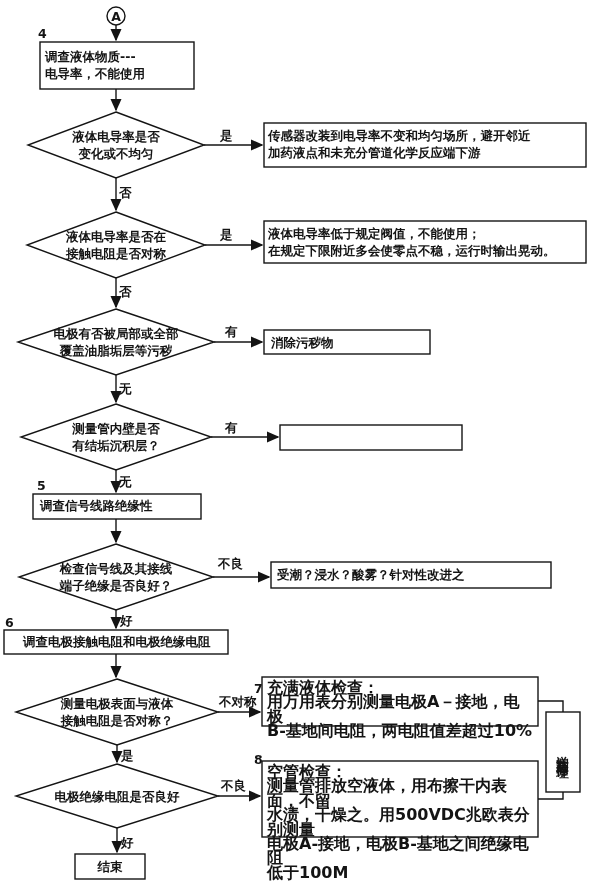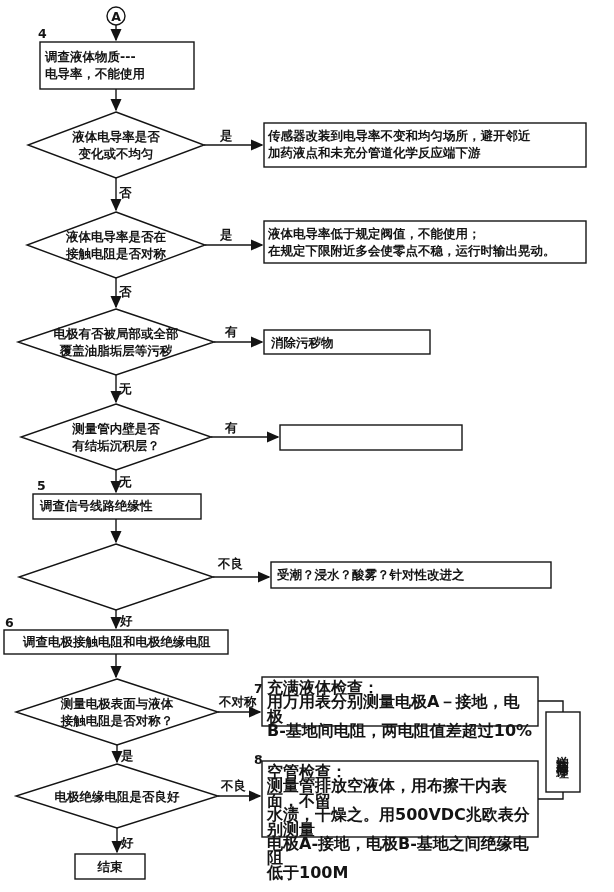--- a/index.html
+++ b/index.html
@@ -96,20 +96,22 @@
   <div class="txt" style="left:119px;top:380px">无</div>
 
   <div class="txt center" style="left:21px;top:404px;width:190px;height:66px">测量管内壁是否
 有结垢沉积层？</div>
   <div class="txt" style="left:225px;top:419px">有</div>
   <div class="txt" style="left:119px;top:473px">无</div>
 
   <div class="txt" style="left:37px;top:477px">5</div>
   <div class="txt" style="left:40px;top:497px;width:158px">调查信号线路绝缘性</div>
 
+  <div class="txt center" style="left:19px;top:544px;width:194px;height:66px">检查信号线及其接线
+端子绝缘是否良好？</div>
   <div class="txt" style="left:218px;top:555px">不良</div>
   <div class="txt" style="left:277px;top:566px;width:266px">受潮？浸水？酸雾？针对性改进之</div>
   <div class="txt" style="left:120px;top:612px">好</div>
 
   <div class="txt" style="left:5px;top:614px">6</div>
   <div class="txt" style="left:23px;top:633px;width:214px">调查电极接触电阻和电极绝缘电阻</div>
 
   <div class="txt center" style="left:16px;top:679px;width:202px;height:66px">测量电极表面与液体
 接触电阻是否对称？</div>
   <div class="txt" style="left:219px;top:693px">不对称</div>

